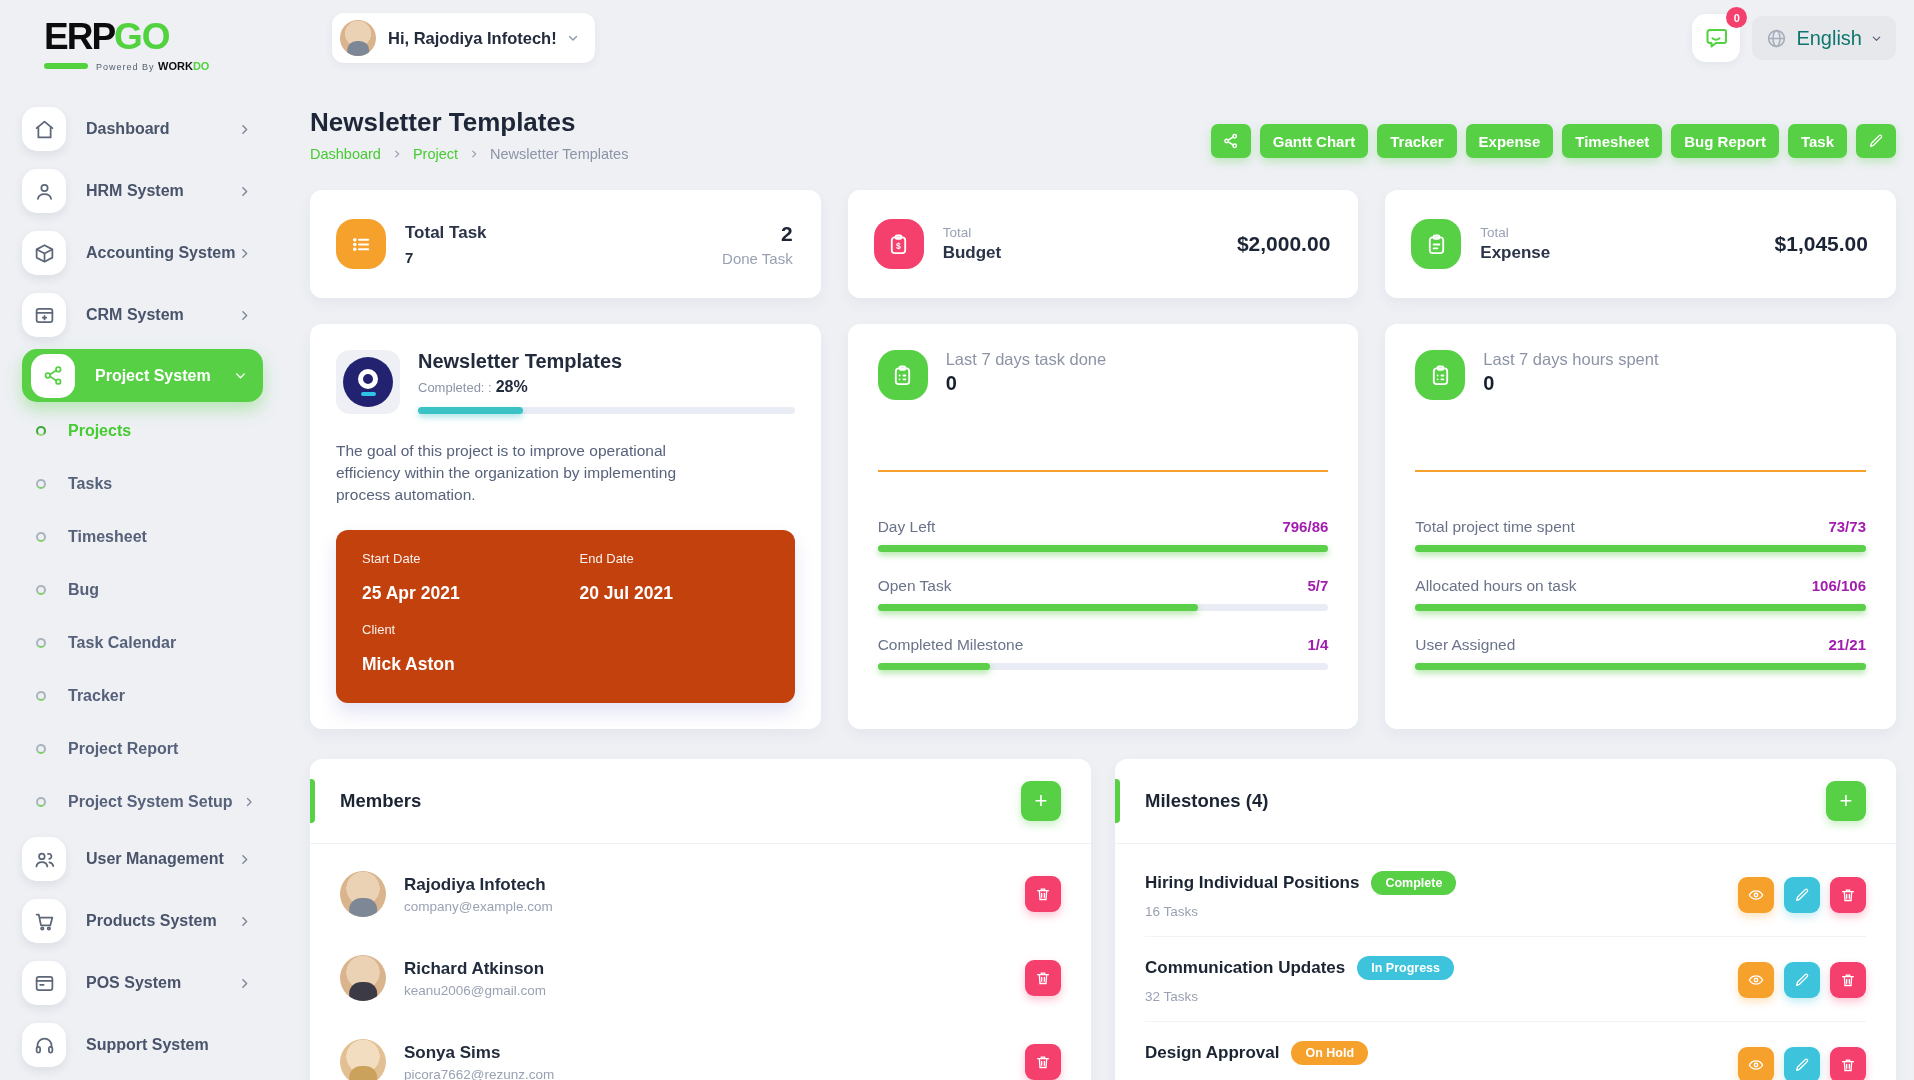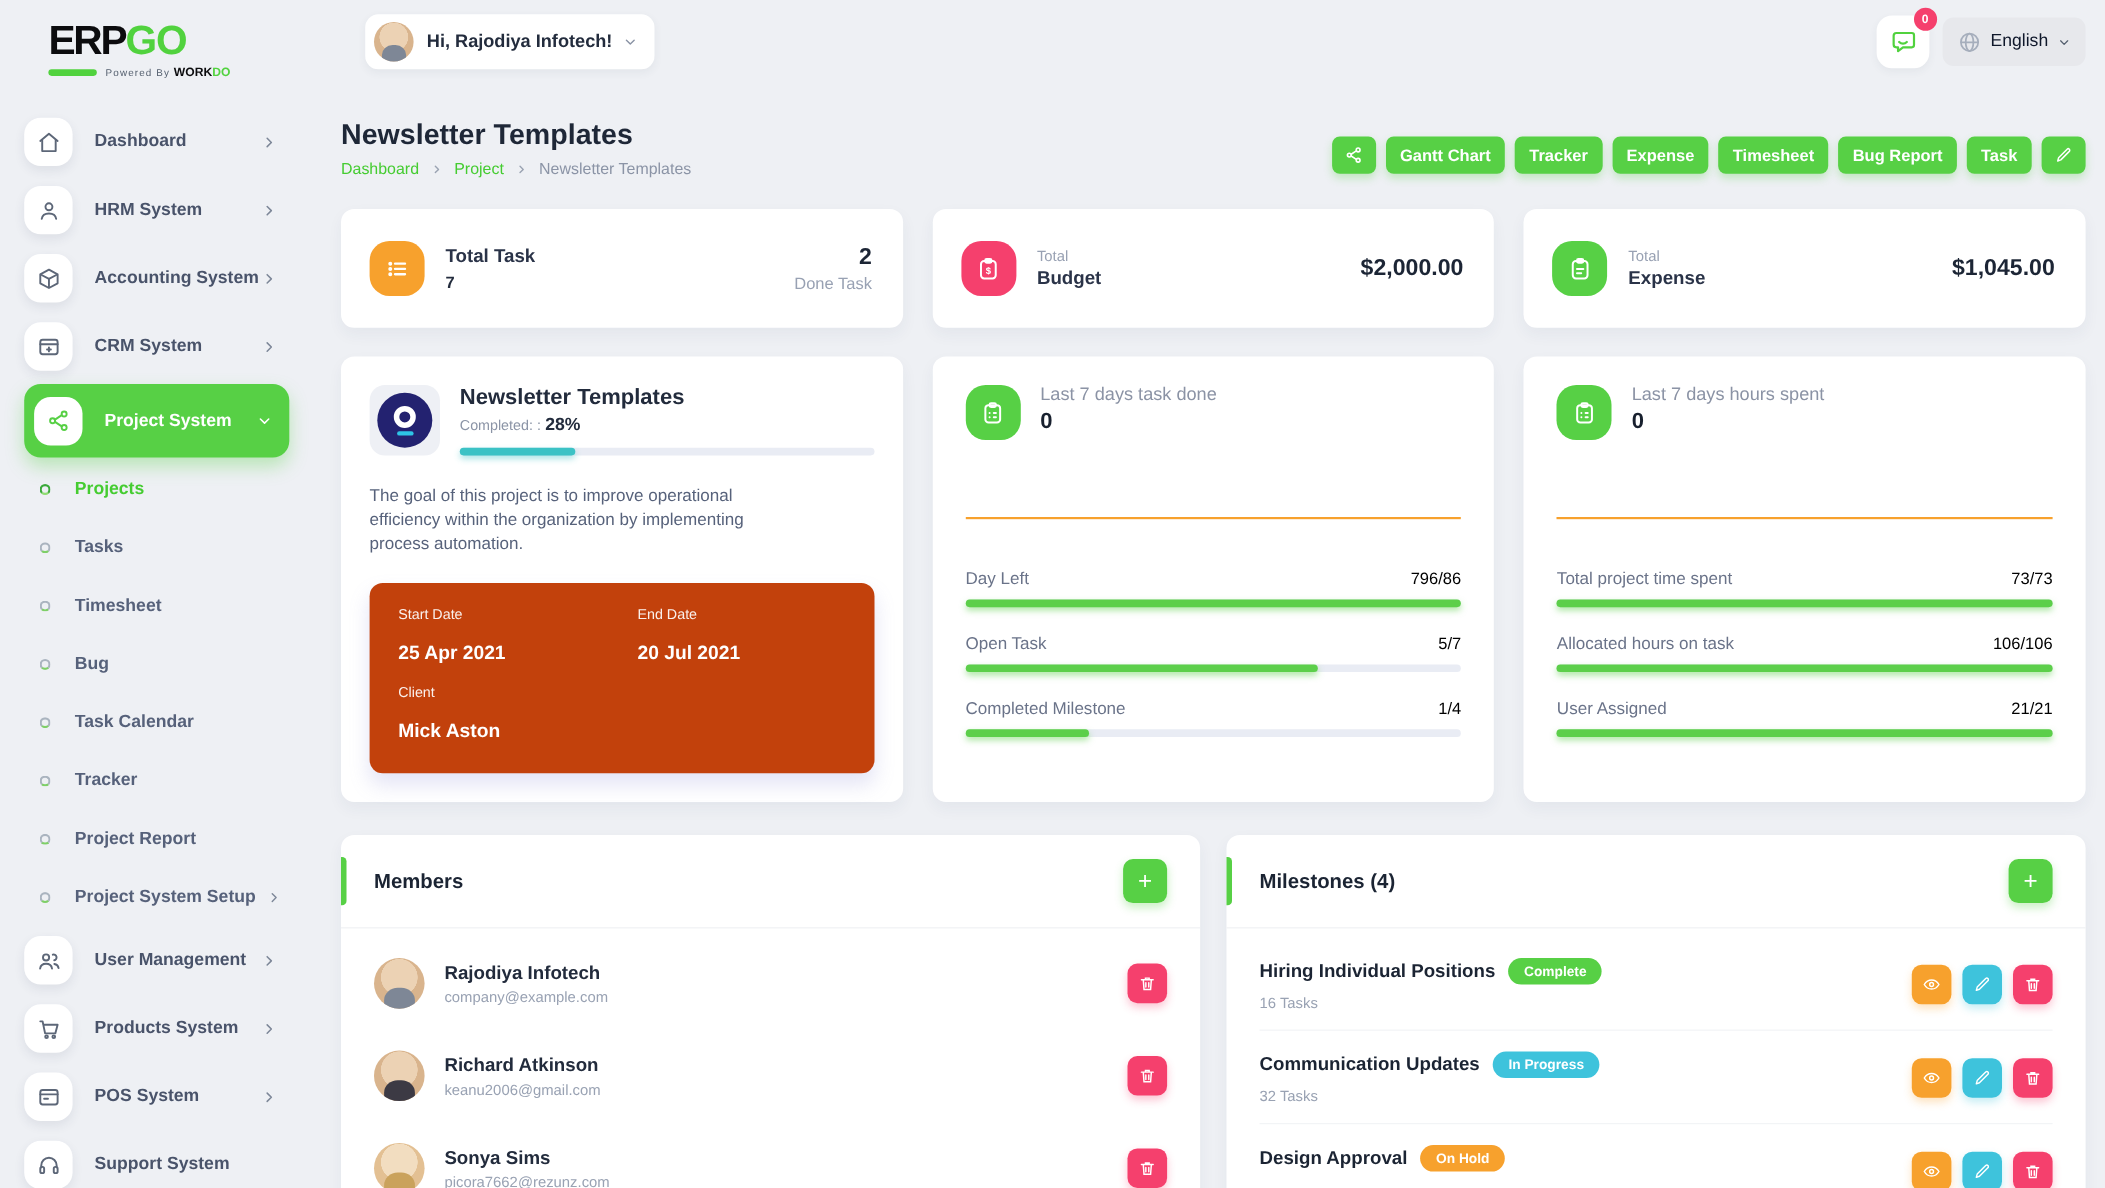--- a/index.html
+++ b/index.html
@@ -19,21 +19,21 @@
 
   nav { margin-top:26px; }
   .nav-item { display:flex; align-items:center; height:62px; cursor:pointer; }
   .chip { width:44px; height:44px; border-radius:15px; background:#fff; box-shadow:0 4px 10px rgba(45,60,90,.09);
           display:flex; align-items:center; justify-content:center; color:#5d6778; flex:none; }
   .chip svg { width:21px; height:21px; }
   .nav-label { margin-left:20px; font-size:16px; font-weight:700; color:#49536a; flex:1; }
   .nav-chev { color:#7d8798; margin-right:34px; display:flex; }
   .nav-chev svg { width:13px; height:13px; }
 
-  .nav-item.active { background:#57d045; border-radius:15px; height:67px; margin:3px 22px 2px 0; padding-left:9px;
+  .nav-item.active { background:#57d045; border-radius:15px; height:53px; margin:3px 22px 2px 0; padding-left:9px;
                      box-shadow:0 8px 16px rgba(87,208,69,.35); }
   .nav-item.active .chip { box-shadow:none; color:#57d045; }
   .nav-item.active .nav-label { color:#fff; }
   .nav-item.active .nav-chev { color:#fff; margin-right:16px; }
 
   .sub-item { display:flex; align-items:center; height:53px; padding-left:14px; cursor:pointer; }
   .bullet { width:10px; height:10px; border-radius:50%; border:2px solid #aab4bf; border-bottom-color:#7ecf67; flex:none; }
   .sub-label { margin-left:22px; font-size:16px; font-weight:700; color:#56617a; }
   .sub-item.active .bullet { border-color:#3aa93a; border-bottom-color:#8fdc72; }
   .sub-item.active .sub-label { color:#45cc31; }
@@ -54,21 +54,21 @@
   .header-right { display:flex; align-items:center; gap:12px; }
   .notif-btn { width:48px; height:48px; border-radius:14px; background:#fff; box-shadow:0 3px 8px rgba(45,60,90,.06);
                display:flex; align-items:center; justify-content:center; position:relative; color:#51d23e; cursor:pointer; }
   .notif-btn svg { width:24px; height:24px; }
   .notif-badge { position:absolute; top:-7px; right:-7px; min-width:21px; height:21px; border-radius:50%;
                  background:#f5406d; color:#fff; font-size:11px; font-weight:700; display:flex; align-items:center; justify-content:center; }
   .lang-pill { height:44px; border-radius:10px; background:#e7e8ec; display:flex; align-items:center; gap:9px;
                padding:0 14px; cursor:pointer; }
   .lang-pill .globe { color:#a6aebc; display:flex; }
   .lang-pill .globe svg { width:21px; height:21px; }
-  .lang-label { color:#0f172a; font-size:16px; font-weight:400; }
+  .lang-label { color:#0f766e; font-size:20px; font-weight:400; }
   .lang-chev { color:#55606f; display:flex; }
 
   .page-head { display:flex; justify-content:space-between; align-items:flex-end; margin-top:44px; }
   .page-title { font-size:26px; font-weight:700; color:#1e2737; }
   .breadcrumb { display:flex; align-items:center; gap:11px; margin-top:8px; font-size:14.5px; }
   .crumb { color:#45cc31; cursor:pointer; }
   .crumb.current { color:#8b94a6; cursor:default; }
   .crumb-sep { color:#9aa3b2; display:flex; }
   .crumb-sep svg { width:10px; height:10px; }
   .toolbar { display:flex; gap:9px; align-items:center; margin-bottom:4px; }
@@ -123,21 +123,21 @@
   
   .sum-card { min-height:392px; padding:26px 30px; }
   .sum-head { display:flex; gap:18px; align-items:flex-start; }
   .sum-title { font-size:16.5px; color:#8b93a5; }
   .sum-value { font-size:20px; font-weight:700; color:#18202e; margin-top:3px; }
   .spark { margin-top:70px; border-top:2px solid #f7a12d; }
   .sum-rows { margin-top:46px; }
   .sum-row { margin-bottom:25px; }
   .sum-row-line { display:flex; justify-content:space-between; font-size:15.5px; }
   .sum-label { color:#6a7389; }
-  .sum-val { color:#000000; font-weight:400; font-size:15px; }
+  .sum-val { color:#a21caf; font-weight:700; font-size:15px; }
   .sum-row .track { margin-top:9px; }
 
   
   .panel-card { min-height:380px; position:relative; }
   .panel-head { display:flex; justify-content:space-between; align-items:center; padding:22px 30px; position:relative; }
   .accent { position:absolute; left:0; top:20px; width:5px; height:44px; background:#57d045; border-radius:0 4px 4px 0; }
   .panel-title { font-size:18.5px; font-weight:700; color:#1b2433; }
   .plus-btn { width:40px; height:40px; border:none; border-radius:9px; background:#57d045; color:#fff; font-size:22px;
               font-weight:400; cursor:pointer; box-shadow:0 4px 8px rgba(87,208,69,.3); display:flex; align-items:center; justify-content:center; font-family:inherit; }
   .panel-divider { border-bottom:1px solid #eef0f3; }

